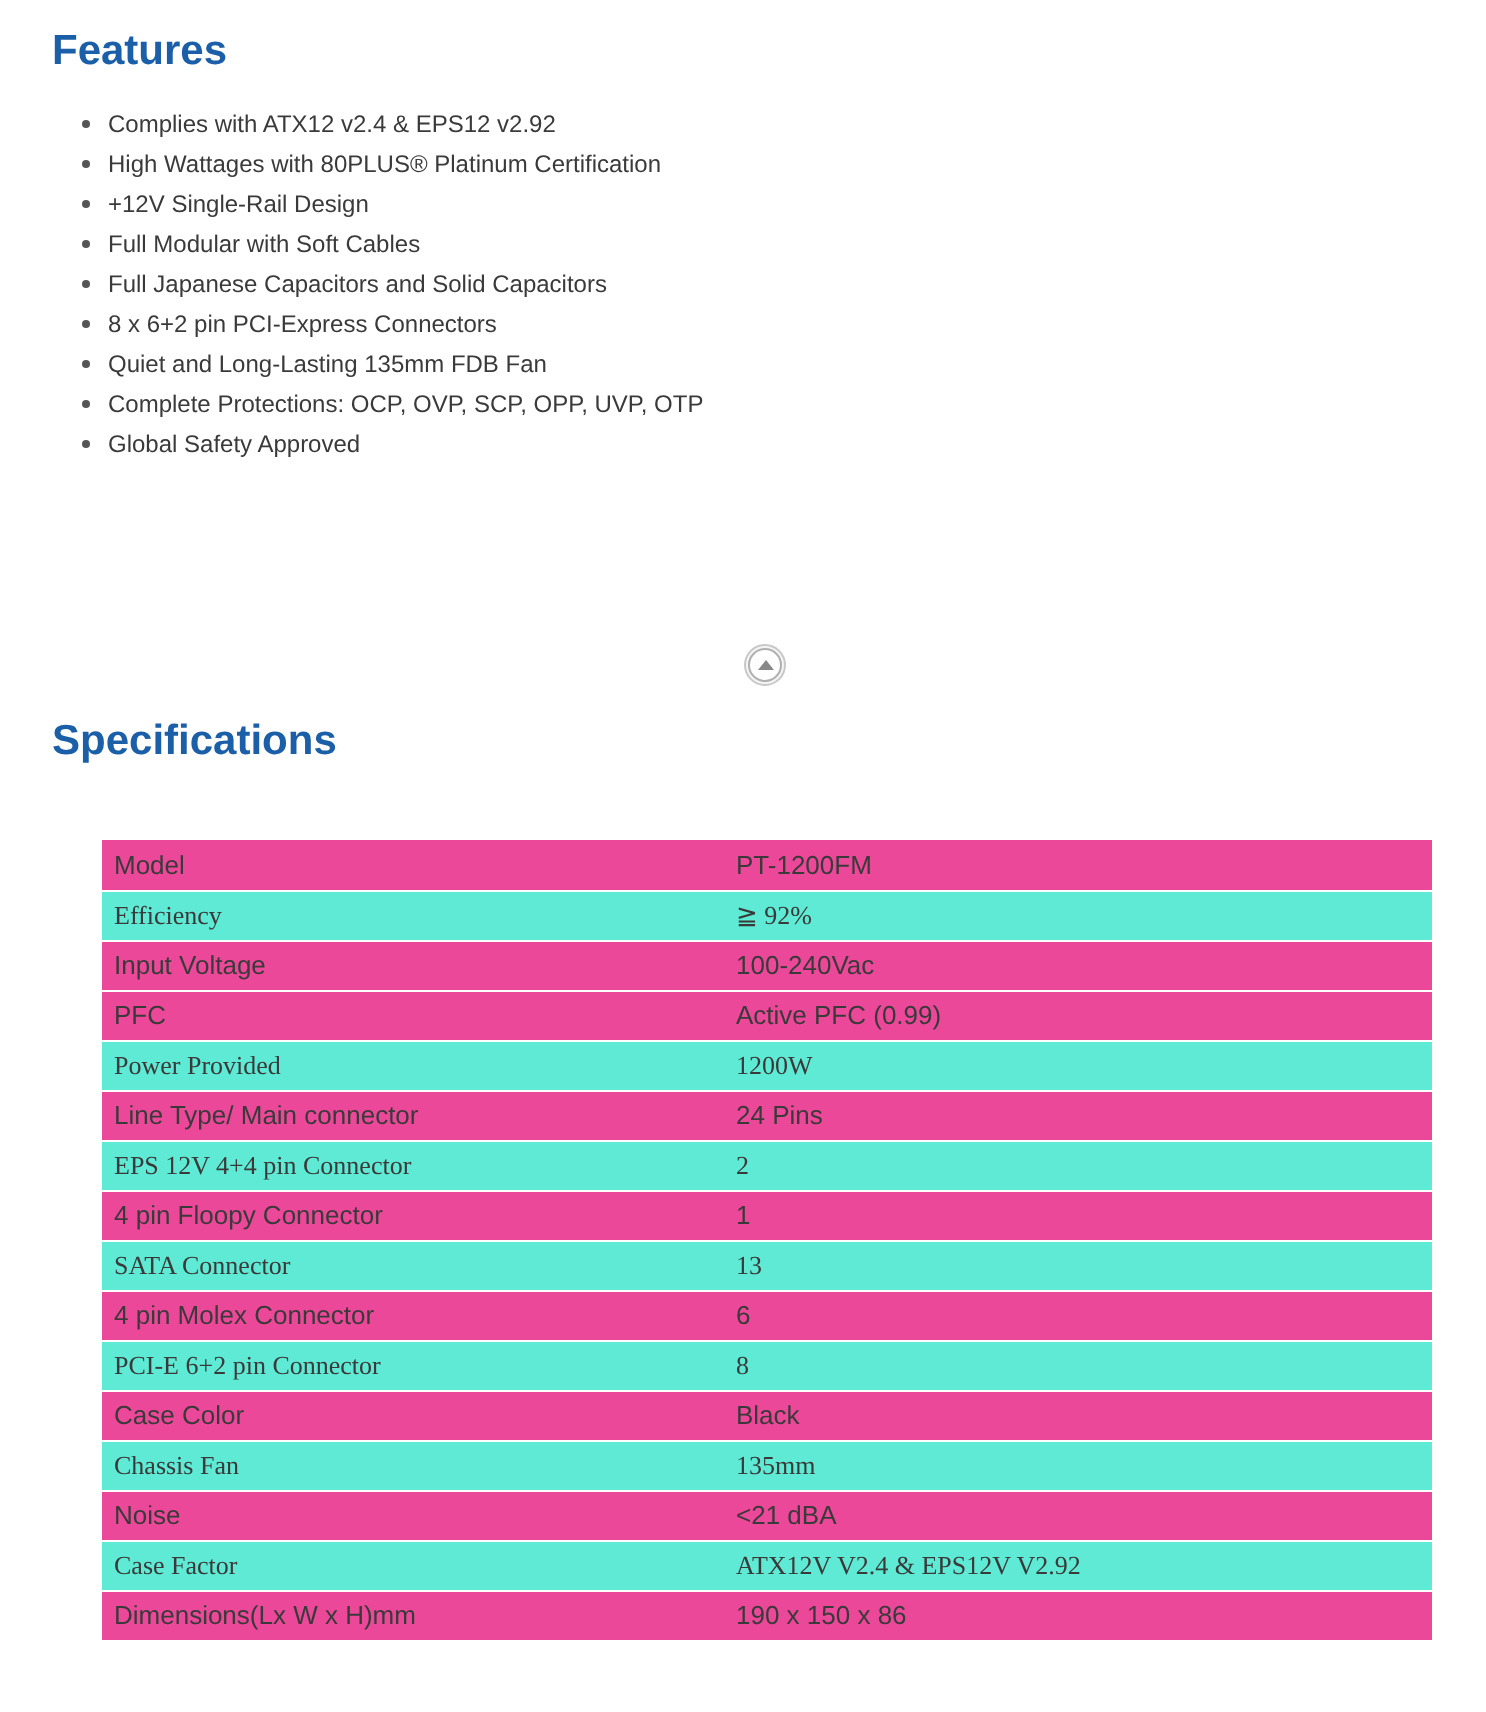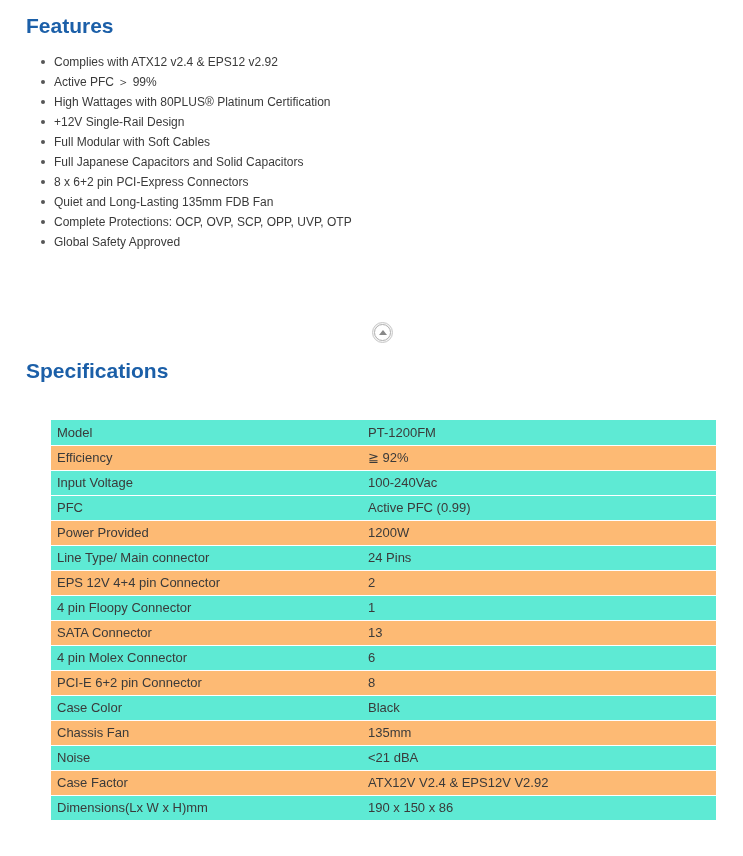--- a/index.html
+++ b/index.html
@@ -113,36 +113,36 @@
     padding: 4px 8px 4px 6px;
     color: #3a3a3a;
     font-size: 13px;
     border-bottom: 1px solid #ffffff;
     vertical-align: middle;
   }
   table.specs td.label {
     width: 297px;
   }
   table.specs tr.odd td {
+    background: #ec4899;
+  }
+  table.specs tr.even td {
     background: #5eead4;
-  }
-  table.specs tr.even td {
-    background: #fdba74;
+    font-family: Liberation Serif, serif;
   }
 </style>
 </head>
 <body>
 
 <div class="page">
 
   <h2 class="section-title" id="features-title">Features</h2>
 
   <ul class="features-list">
     <li>Complies with ATX12 v2.4 &amp; EPS12 v2.92</li>
-    <li>Active PFC ＞ 99%</li>
     <li>High Wattages with 80PLUS® Platinum Certification</li>
     <li>+12V Single-Rail Design</li>
     <li>Full Modular with Soft Cables</li>
     <li>Full Japanese Capacitors and Solid Capacitors</li>
     <li>8 x 6+2 pin PCI-Express Connectors</li>
     <li>Quiet and Long-Lasting 135mm FDB Fan</li>
     <li>Complete Protections: OCP, OVP, SCP, OPP, UVP, OTP</li>
     <li>Global Safety Approved</li>
   </ul>
 

